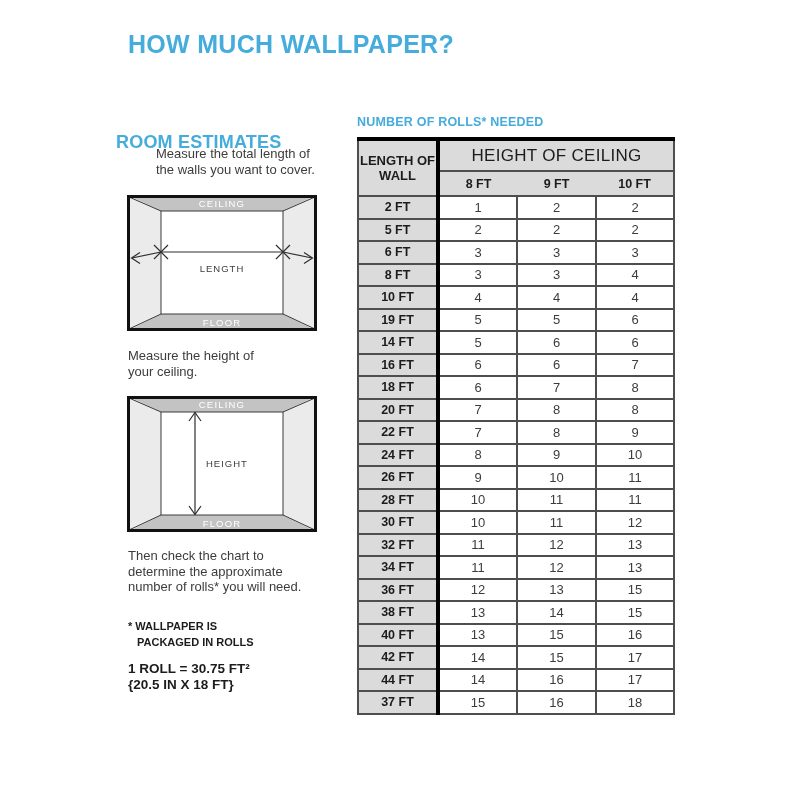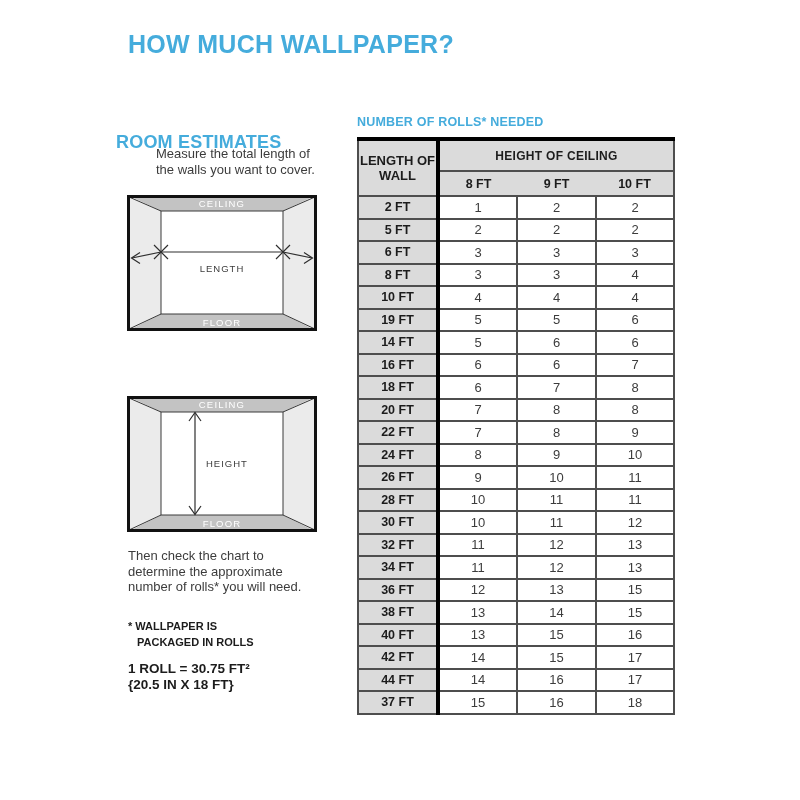--- a/index.html
+++ b/index.html
@@ -46,21 +46,21 @@
   .table-title{position:absolute;left:357px;top:115px;width:316px;
         font-size:12.5px;font-weight:bold;color:var(--accent,#45ACDC);letter-spacing:.2px;}
   table.rolls{position:absolute;left:357px;top:137px;width:316px;border-collapse:collapse;
         table-layout:fixed;border-top:4px solid var(--border-black,#000);
         border-left:2px solid var(--line,#4E4E4E);border-right:2px solid var(--line,#4E4E4E);
         border-bottom:2px solid var(--line,#4E4E4E);}
   table.rolls th,table.rolls td{padding:0;text-align:center;vertical-align:middle;}
   .corner{background:var(--cell-gray,#DBDBDB);border-right:4px solid var(--border-black,#000);
         font-size:13px;font-weight:bold;color:var(--text-dark,#1C1C1C);line-height:15px;
         padding:0 6px;}
-  .grouphead{background:var(--cell-gray,#DBDBDB);height:29px;font-size:12px;font-weight:bold;
+  .grouphead{background:var(--cell-gray,#DBDBDB);height:29px;font-size:17px;font-weight:normal;
         color:var(--text-dark,#1C1C1C);letter-spacing:.3px;
         border-bottom:2px solid var(--line,#4E4E4E);}
   .subhead th{background:var(--cell-gray,#DBDBDB);height:23px;font-size:12.5px;font-weight:bold;
         color:var(--text-dark,#1C1C1C);border-bottom:2px solid var(--line,#4E4E4E);}
   table.rolls tbody tr{height:22.5px;}
   table.rolls tbody th{background:var(--cell-gray,#DBDBDB);font-size:12.5px;font-weight:bold;
         color:var(--text-dark,#1C1C1C);border-right:4px solid var(--border-black,#000);
         border-top:2px solid var(--line,#4E4E4E);}
   table.rolls tbody td{font-size:13px;color:var(--text,#3C3C3C);
         border-top:2px solid var(--line,#4E4E4E);border-left:2px solid var(--line,#4E4E4E);}
@@ -90,20 +90,22 @@
       <path d="M34,57 L5,63 M156,57 L185,63"></path>
       <path d="M13,57.5 L4.5,63 L13,68.5 M177,57.5 L185.5,63 L177,68.5"></path>
       <path d="M27,50 L41,64 M27,64 L41,50"></path>
       <path d="M149,50 L163,64 M149,64 L163,50"></path>
     </g>
     <text class="panel-label" x="95" y="12" text-anchor="middle">CEILING</text>
     <text class="panel-label" x="95" y="131" text-anchor="middle">FLOOR</text>
     <text class="dim-label" x="95" y="77" text-anchor="middle">LENGTH</text>
   </svg>
 
+  <div class="para p2">Measure the height of
+your ceiling.</div>
 
   <svg class="diagram d2" width="190" height="136" viewBox="0 0 190 136">
     <polygon class="panel-dark" points="0,0 190,0 156,16 34,16"></polygon>
     <polygon class="panel-dark" points="0,136 34,119 156,119 190,136"></polygon>
     <polygon class="panel-light" points="0,0 34,16 34,119 0,136"></polygon>
     <polygon class="panel-light" points="190,0 156,16 156,119 190,136"></polygon>
     <rect x="34" y="16" width="122" height="103" class="thin" style="fill:#fff"></rect>
     <path class="thin" d="M2,2 L34,16 M188,2 L156,16 M2,134 L34,119 M188,134 L156,119"></path>
     <rect class="outer" x="1.5" y="1.5" width="187" height="133"></rect>
     <g class="arrow">

